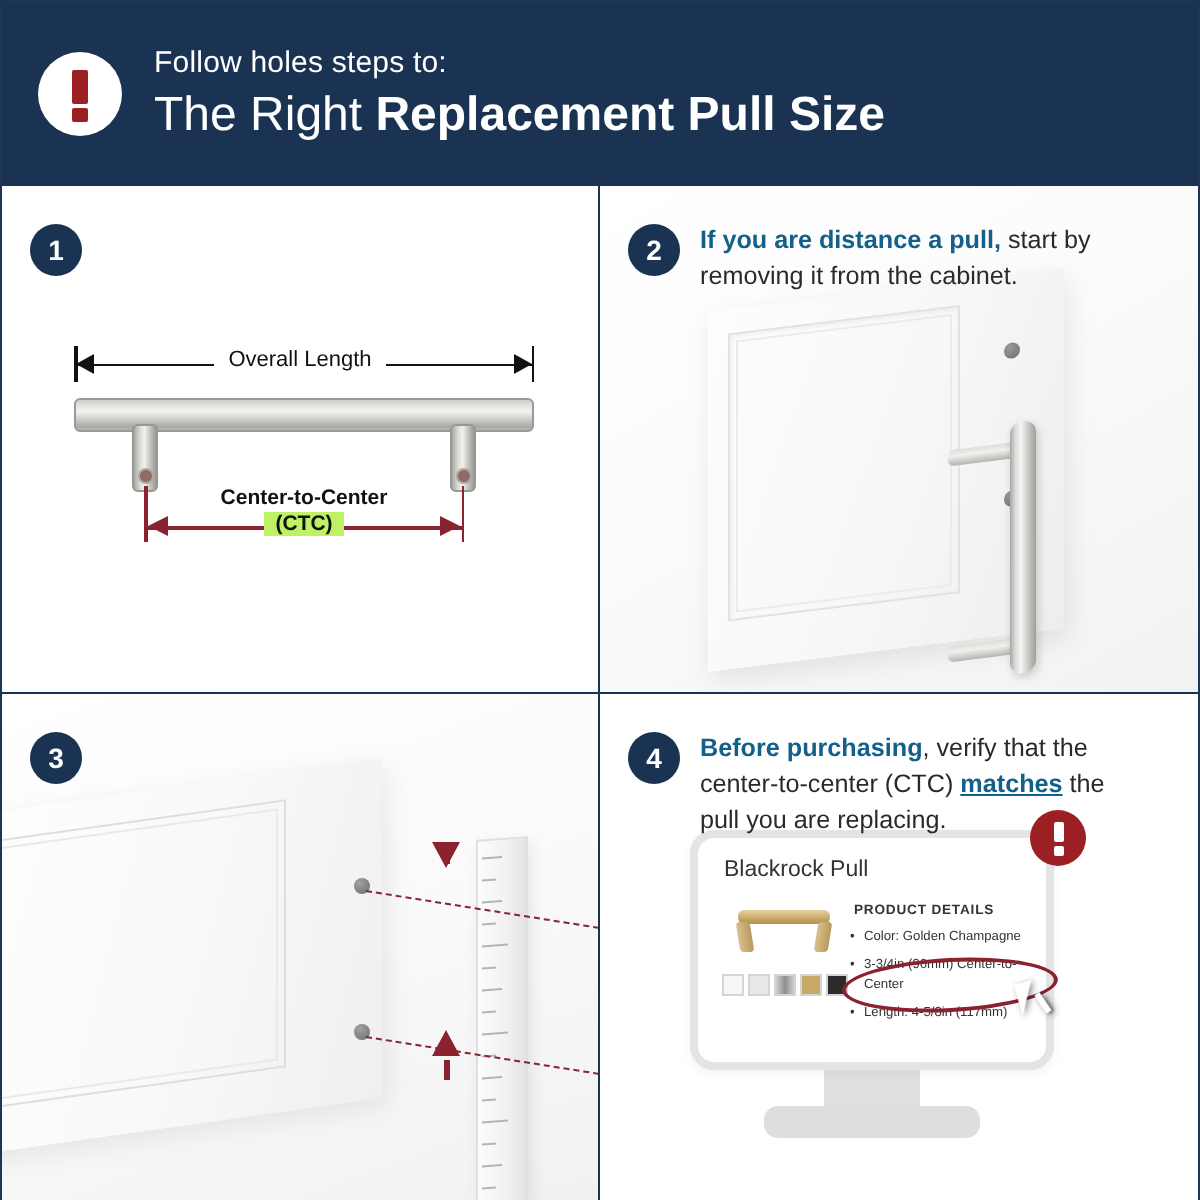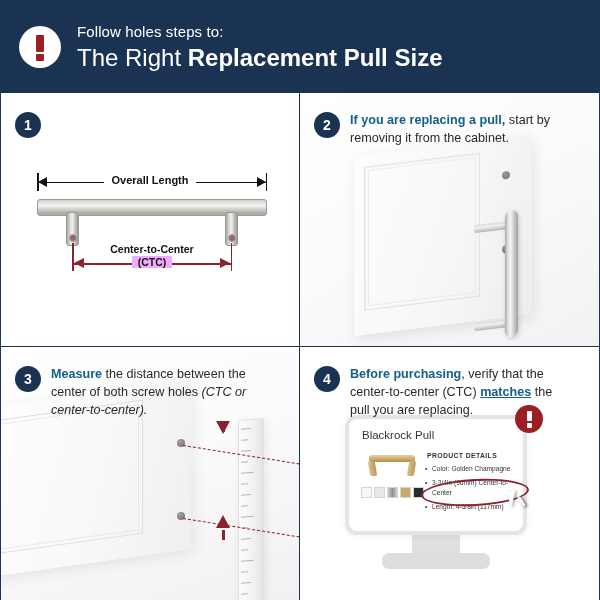--- a/index.html
+++ b/index.html
@@ -139,21 +139,21 @@
     border-top: 5px solid transparent;
     border-bottom: 5px solid transparent;
   }
   .arrow-l { left: 15px; border-right: 9px solid #111; }
   .arrow-r { right: 15px; border-left: 9px solid #111; }
   .dim-label {
     position: absolute;
     top: 3px; left: 0; right: 4px;
     text-align: center;
     font-size: 11px;
-    font-weight: 700;
+    font-weight: 400;
     color: #111;
   }
   .dim-label span { background: #fff; padding: 0 7px; }
 
   .bar {
     position: absolute;
     left: 14px; right: 14px; top: 28px;
     height: 17px;
     border-radius: 3px;
     background: linear-gradient(to bottom,
@@ -204,21 +204,21 @@
   .ctc-arrow-r { right: 51px; border-left: 10px solid #8b2230; }
   .ctc-label {
     position: absolute;
     top: 72px; left: 0; right: 0;
     text-align: center;
     font-size: 10.5px;
     font-weight: 700;
     color: #111;
     line-height: 1.25;
   }
-  .ctc-label .l2 { background: #f0abfc; padding: 0 6px; }
+  .ctc-label .l2 { background: #bef264; padding: 0 6px; }
 
   .note {
     position: absolute;
     left: 42px; top: 186px;
     width: 215px;
     font-size: 10.6px;
     font-style: italic;
     line-height: 1.5;
     color: #2a2a2a;
   }
@@ -551,21 +551,21 @@
           <div class="inset2"></div>
           <div class="hole2 h1"></div>
           <div class="hole2 h2"></div>
           <div class="stem2 s1"></div>
           <div class="stem2 s2"></div>
           <div class="pull2"></div>
         </div>
       </div>
       <div class="step-head">
         <div class="step-num">2</div>
-        <div class="step-copy"><span class="accent">If you are replacing a pull,</span><span> start by removing it from the cabinet.</span></div>
+        <div class="step-copy"><span class="accent">If you are distance a pull,</span><span> start by removing it from the cabinet.</span></div>
       </div>
     </div>
 
     <div class="cell c3">
       <div class="scene3">
         <div class="door3">
           <div class="inset"></div>
           <div class="inset2"></div>
         </div>
         <div class="hole3 h1"></div>
@@ -588,21 +588,20 @@
           <div class="mk" style="top:118px;width:10px"></div>
           <div class="mk" style="top:129px;width:7px"></div>
           <div class="mk" style="top:140px;width:13px"></div>
           <div class="mk" style="top:151px;width:7px"></div>
           <div class="mk" style="top:162px;width:10px"></div>
           <div class="mk" style="top:173px;width:7px"></div>
         </div>
       </div>
       <div class="step-head">
         <div class="step-num">3</div>
-        <div class="step-copy"><span class="accent">Measure</span><span> the distance between the center of both screw holes </span><span class="ital">(CTC or center-to-center).</span></div>
       </div>
     </div>
 
     <div class="cell c4">
       <div class="scene4">
         <div class="mon-neck"></div>
         <div class="mon-base"></div>
         <div class="monitor">
           <div class="card-title">Blackrock Pull</div>
 

